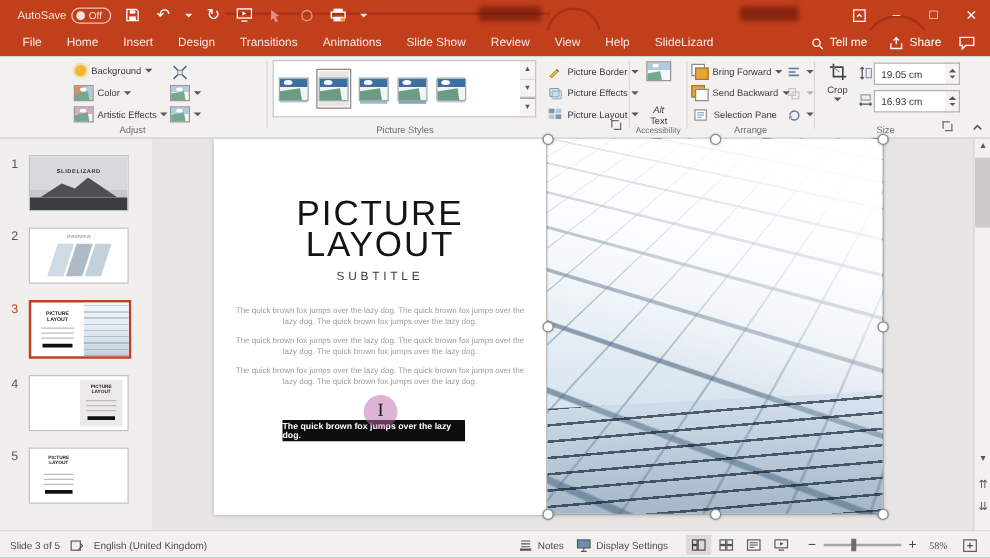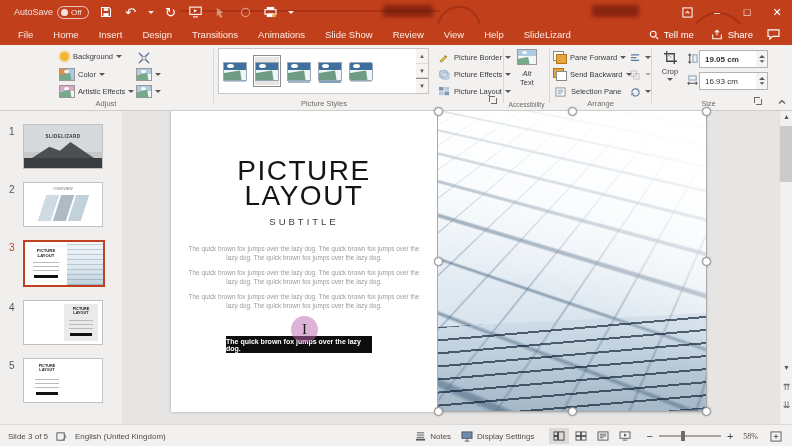--- a/index.html
+++ b/index.html
@@ -354,34 +354,34 @@
       <div class="glabel" style="right:70px;left:0;">Picture Styles</div>
     </div>
     <div class="rsep" style="left:503px;"></div>
 
     <div class="group" style="left:504px;width:45px;">
       <div class="bigbtn" style="left:8px;top:4px;width:30px;">
         <span class="mini-pic" style="width:18px;height:14px;">
             <i></i>
             <b></b>
           </span>
-        <span style="margin-top:4px;font-style:italic;">Alt</span>
+        <span style="margin-top:18px;font-style:italic;">Alt</span>
         <span>Text</span>
       </div>
       <div class="glabel" style="font-size:6.6px;">Accessibility</div>
     </div>
     <div class="rsep" style="left:549px;"></div>
 
     <div class="group" style="left:551px;width:99px;">
       <div class="rowbtn" style="left:2px;top:6px;">
         <span class="layer-ic">
             <i class="back"></i>
             <i class="front"></i>
           </span>
-        <span>Pane Forward</span>
+        <span>Bring Forward</span>
           <span class="caret dark"></span>
       </div>
       <div class="rowbtn" style="left:2px;top:23px;">
         <span class="layer-ic">
             <i class="back" style="background:#e8a33d;border-color:#b07718;"></i>
             <i class="front" style="background:#fff;border-color:#8a8886;"></i>
           </span>
         <span>Send Backward</span>
           <span class="caret dark"></span>
       </div>
@@ -434,21 +434,21 @@
         </span>
         <span style="margin-top:2px;">Crop</span>
         <span class="caret dark" style="margin-top:2px;"></span>
       </div>
       <div class="smallic" style="position:absolute;left:32px;top:7px;">
         <svg width="11" height="13" viewBox="0 0 12 14">
             <path d="M3 2v10M1.5 3.5L3 2l1.5 1.5M1.5 10.5L3 12l1.5-1.5" fill="none" stroke="#555" stroke-width="1.1"></path>
             <rect x="6.5" y="3" width="4.5" height="8" fill="none" stroke="#7a98b5"></rect>
           </svg>
       </div>
-      <div class="spinfield" style="left:46px;top:5px;font-weight:bold;">
+      <div class="spinfield" style="left:46px;top:5px;">
         <span>19.05 cm</span>
       </div>
       <div class="spin" style="left:103px;top:5px;">
           <span class="up"></span>
           <span class="caret dark"></span>
         </div>
       <div class="smallic" style="position:absolute;left:32px;top:29px;">
         <svg width="13" height="11" viewBox="0 0 14 12">
             <path d="M2 9h10M3.5 7.5L2 9l1.5 1.5M10.5 7.5L12 9l-1.5 1.5" fill="none" stroke="#555" stroke-width="1.1"></path>
             <rect x="3" y="1" width="8" height="4.5" fill="none" stroke="#7a98b5"></rect>

